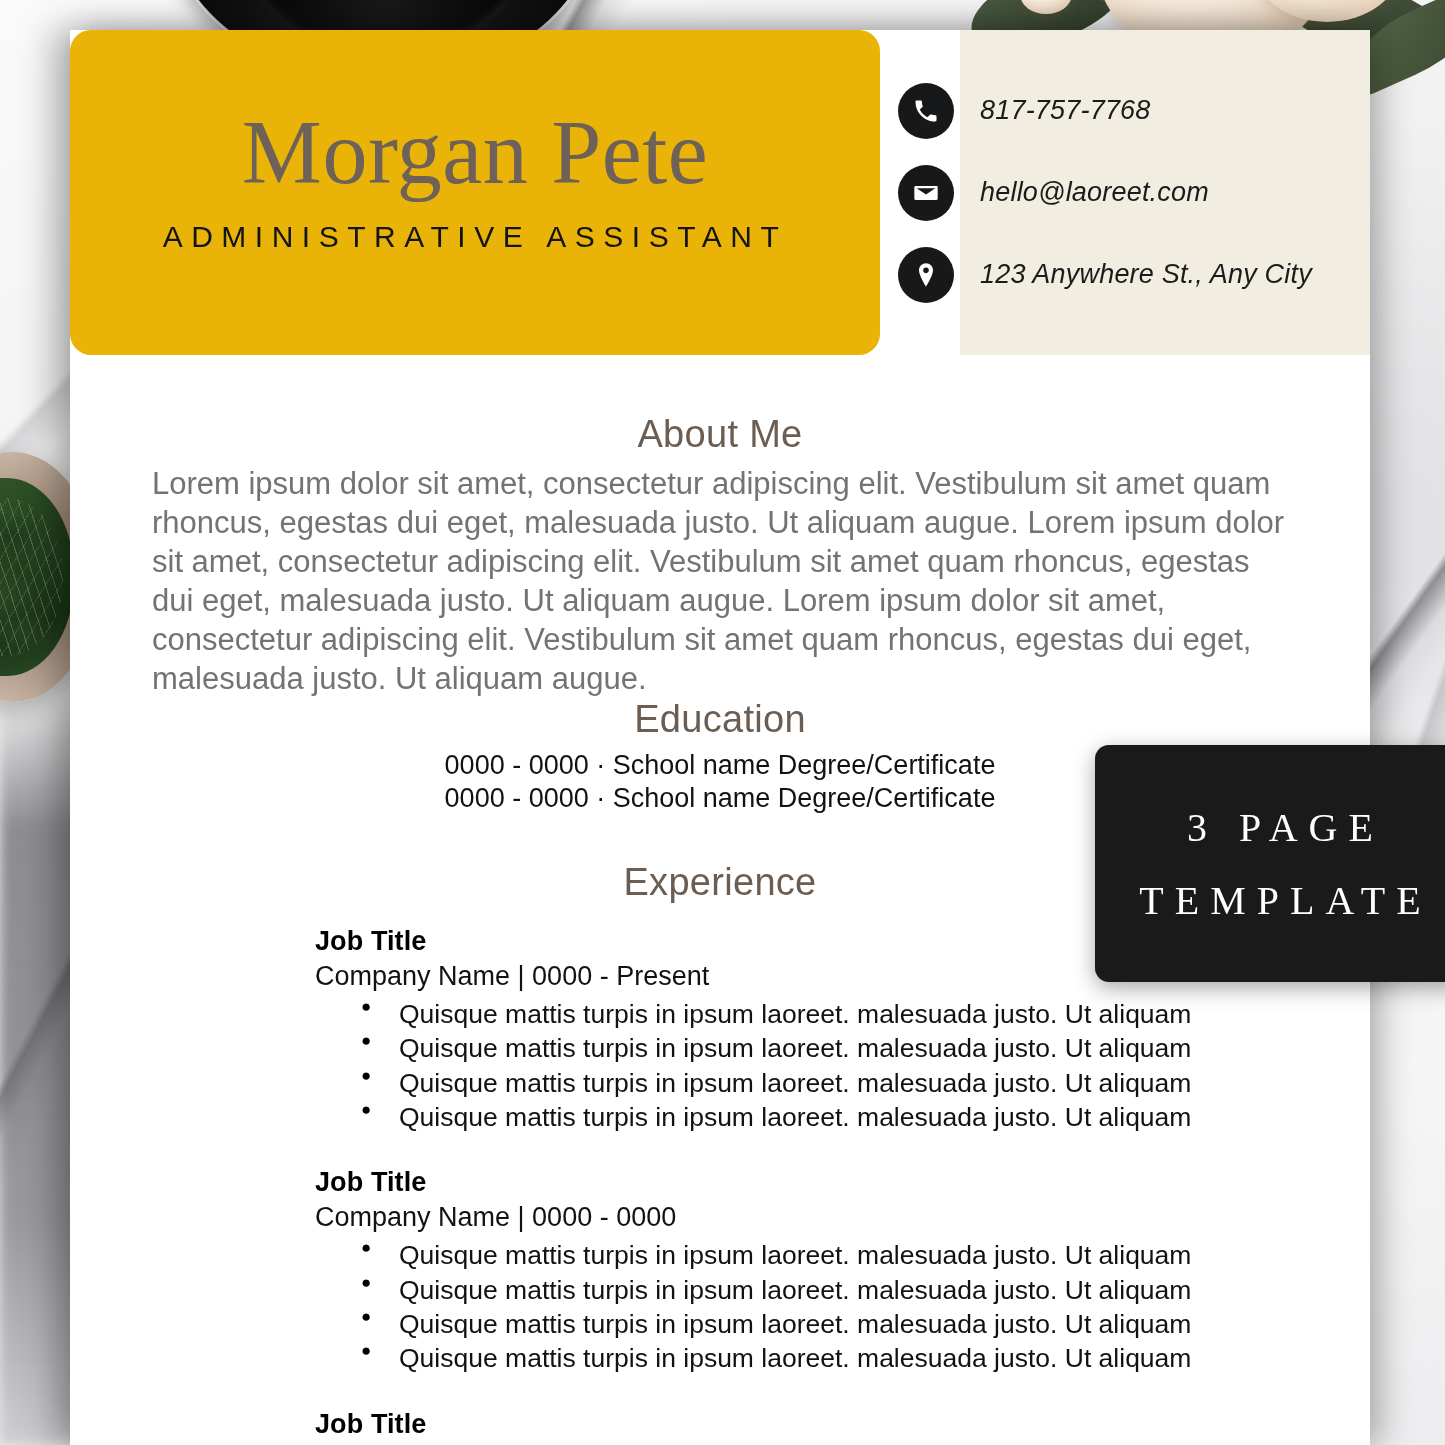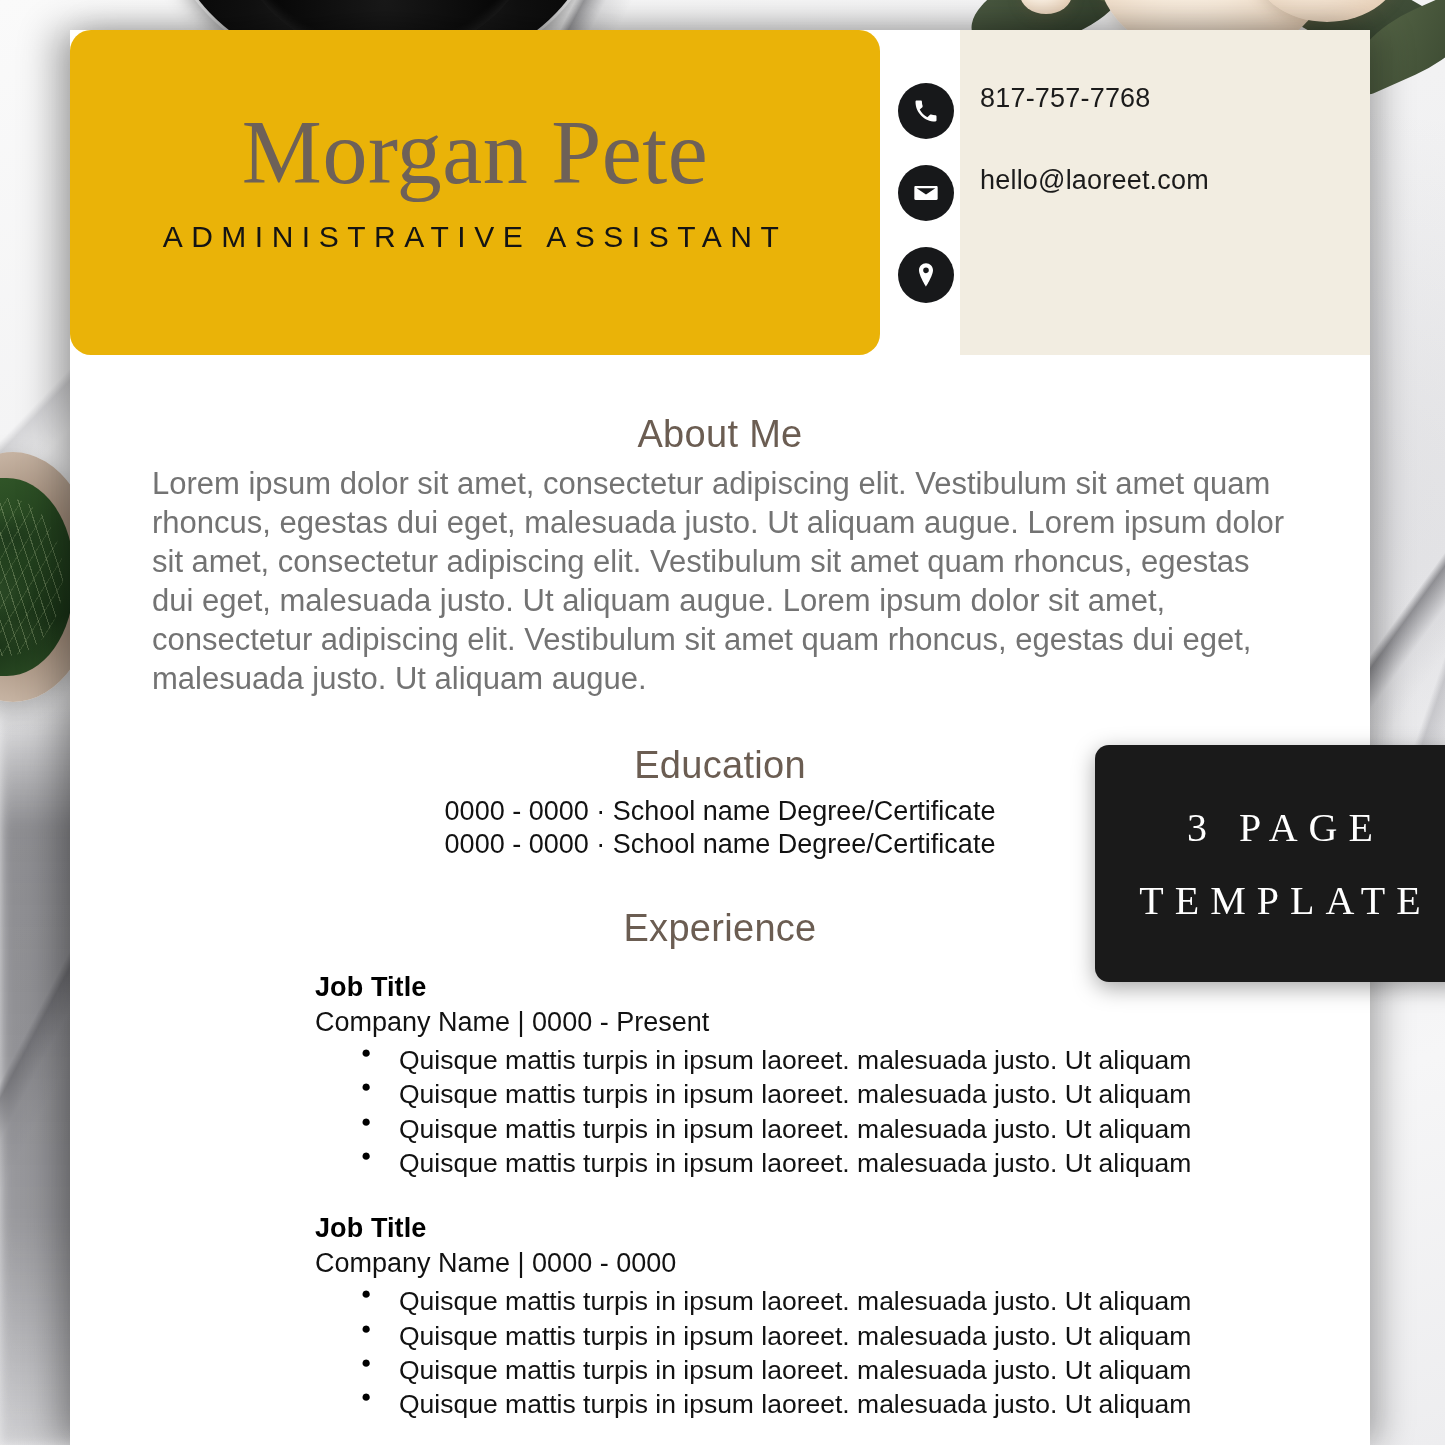--- a/index.html
+++ b/index.html
@@ -127,21 +127,21 @@
     width:410px; height:325px;
     background:#F2EDE1;
   }
   .contact-list {
     position:absolute; left:810px; top:0;
     width:490px; height:325px;
     display:flex; flex-direction:column;
     justify-content:center; gap:26px;
     padding-left:18px;
   }
-  .contact-row { display:flex; align-items:flex-start; height:56px; }
+  .contact-row { display:flex; align-items:center; height:56px;font-style:italic; }
   .cicon {
     flex:0 0 auto;
     width:56px; height:56px; border-radius:50%;
     background:#17181A;
     display:flex; align-items:center; justify-content:center;
   }
   .cicon svg { width:28px; height:28px; fill:#fff; }
   .ctext {
     margin-left:26px;
     font-size:27px; font-weight:400;
@@ -159,21 +159,21 @@
     letter-spacing:.3px;
     margin-bottom:8px;
   }
   .about-p {
     text-align:left;
     font-size:31px; line-height:1.26;
     color:#737373;
     padding:0 22px;
   }
 
-  .edu-block { margin-top:46px; }
+  .edu-block { }
   .edu-line {
     text-align:center;
     font-size:27px; line-height:1.22;
     color:#121212;
   }
 
   .exp-block { margin-top:46px; }
   .jobs { margin-top:22px; padding-left:185px; }
   .job { margin-bottom:34px; }
   .job-title {
@@ -271,20 +271,21 @@
           </span>
           <span class="ctext">hello@laoreet.com</span>
         </div>
 
         <div class="contact-row">
           <span class="cicon">
             <svg viewBox="0 0 24 24">
                 <path d="M12 2C8.7 2 6 4.7 6 8c0 4.6 6 14 6 14s6-9.4 6-14c0-3.3-2.7-6-6-6zm0 8.4A2.4 2.4 0 1 1 12 5.6a2.4 2.4 0 0 1 0 4.8z"></path>
               </svg>
           </span>
+          <span class="ctext">123 Anywhere St., Any City</span>
         </div>
 
       </div>
     </div>
 
     <div class="body-wrap">
 
       <section>
         <h2 class="sec-title">About Me</h2>
         <p class="about-p">Lorem ipsum dolor sit amet, consectetur adipiscing elit. Vestibulum sit amet quam rhoncus, egestas dui eget, malesuada justo. Ut aliquam augue. Lorem ipsum dolor sit amet, consectetur adipiscing elit. Vestibulum sit amet quam rhoncus, egestas dui eget, malesuada justo. Ut aliquam augue. Lorem ipsum dolor sit amet, consectetur adipiscing elit. Vestibulum sit amet quam rhoncus, egestas dui eget, malesuada justo. Ut aliquam augue.</p>

